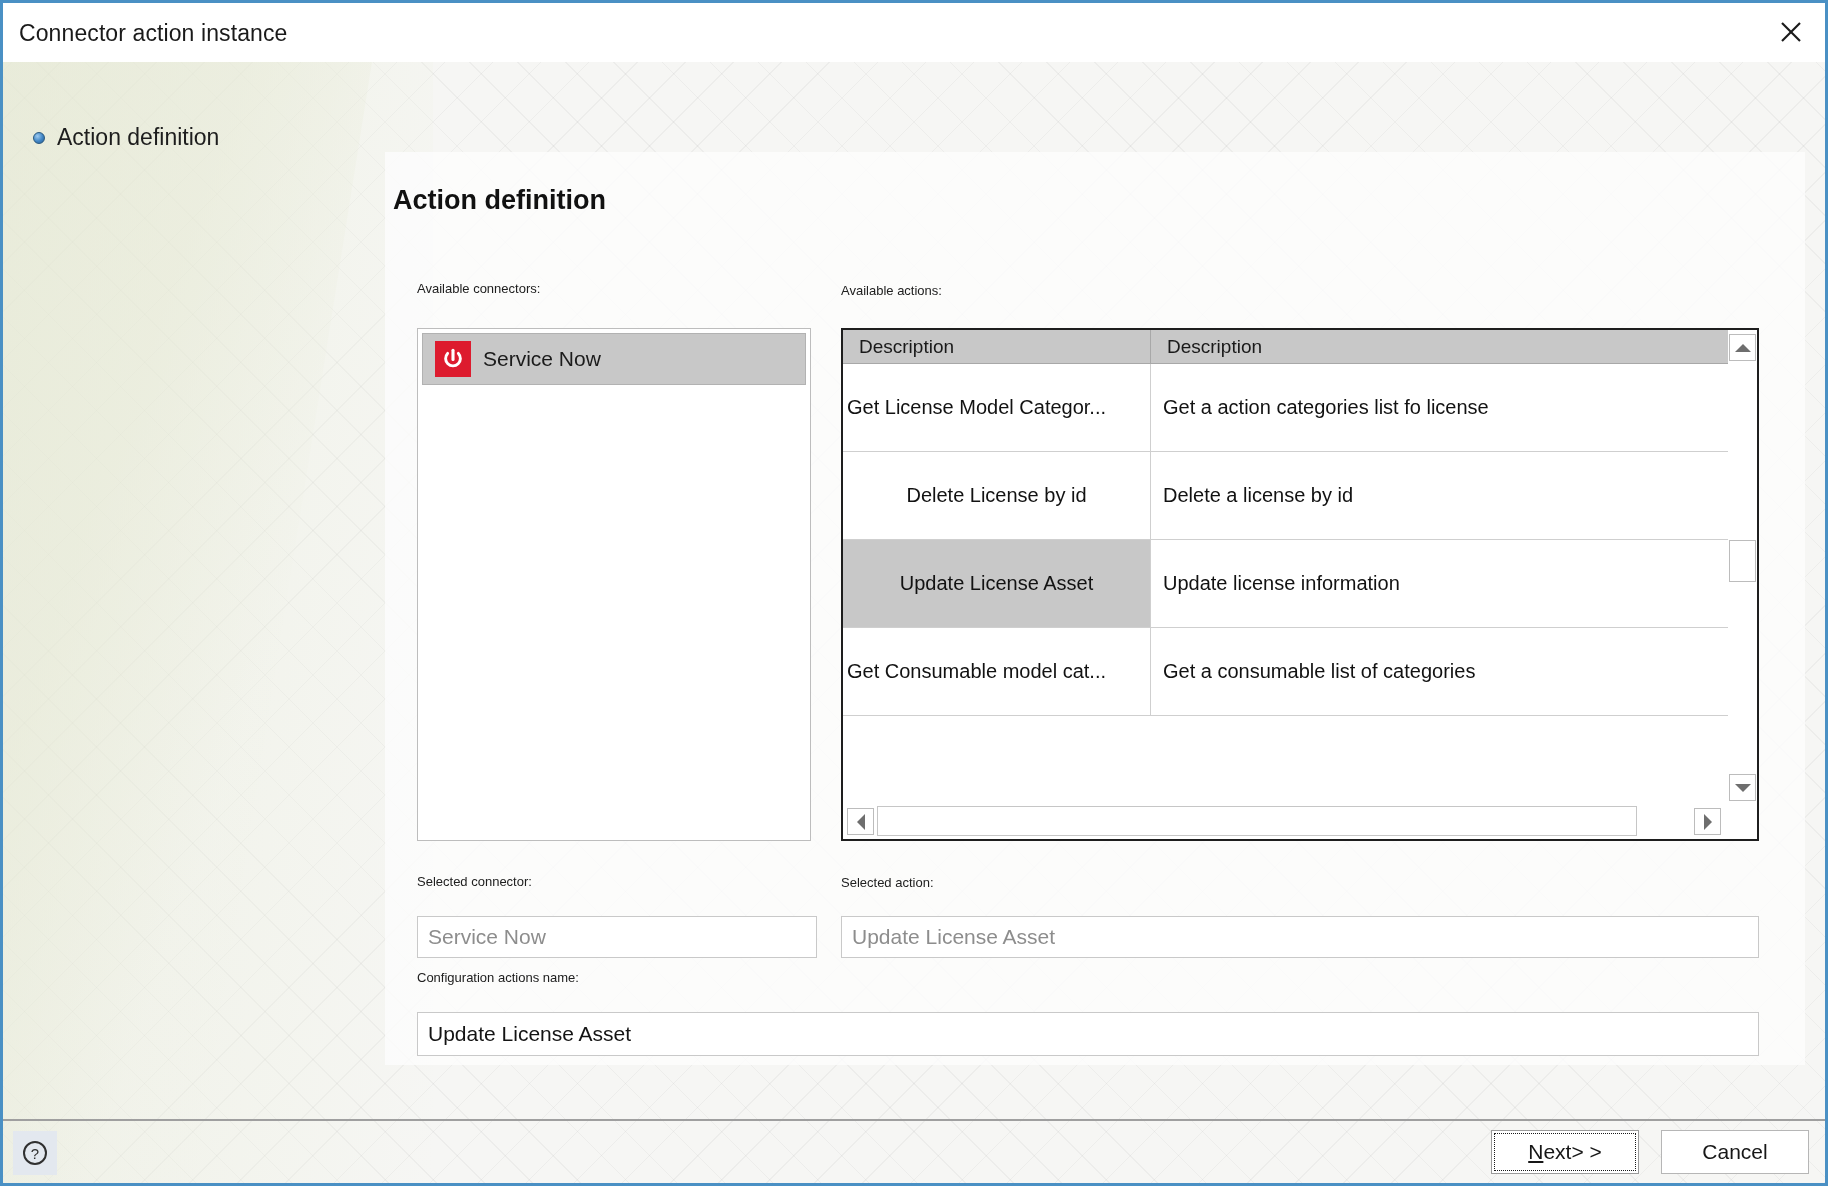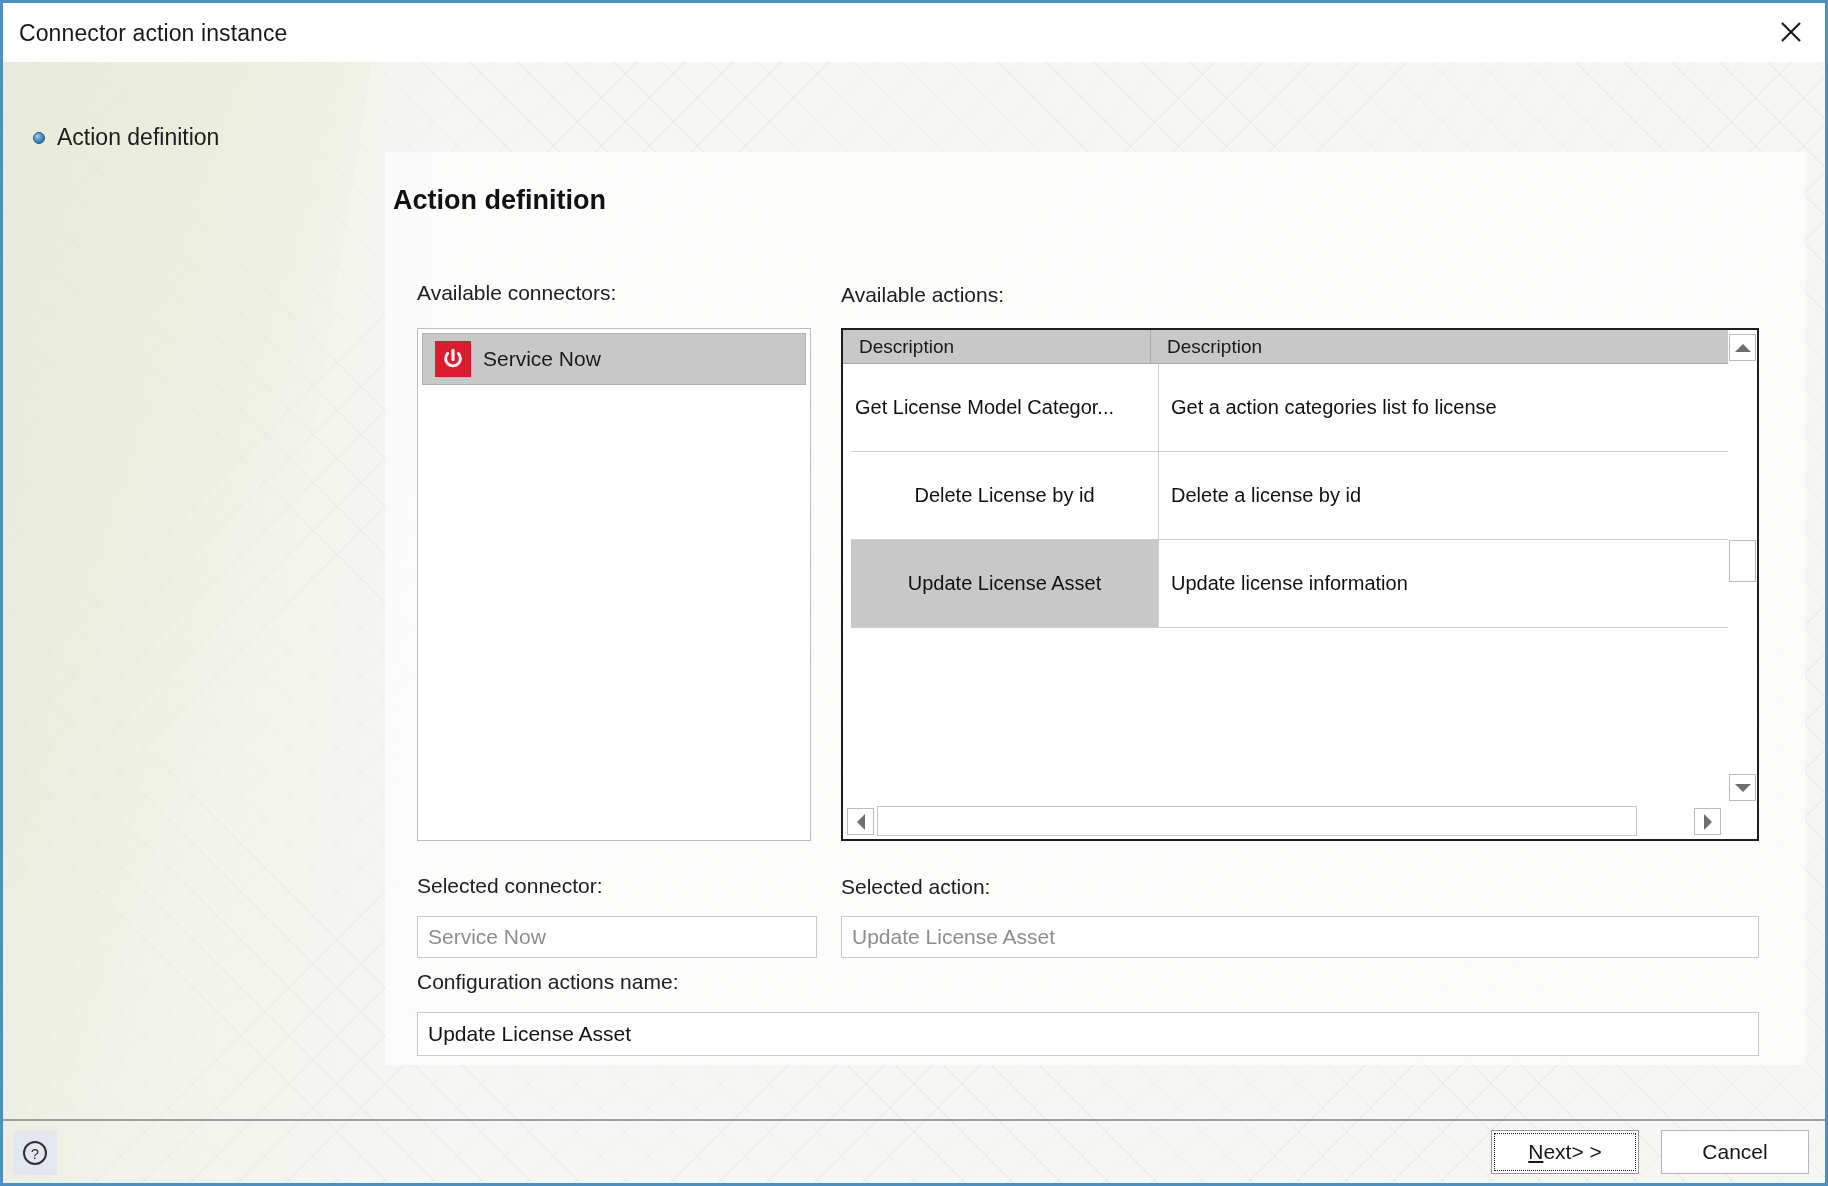--- a/index.html
+++ b/index.html
@@ -111,21 +111,21 @@
     position: absolute;
     left: 390px; top: 123px;
     font-size: 27px;
     font-weight: bold;
     color: #111;
     white-space: nowrap;
   }
 
   .field-label {
     position: absolute;
-    font-size: 21px;
+    font-size: 13px;
     color: #202020;
     white-space: nowrap;
   }
 
   
   #lbl-available-connectors { left: 414px; top: 219px; }
   #connector-list {
     position: absolute;
     left: 414px; top: 266px;
     width: 394px; height: 513px;
@@ -187,21 +187,21 @@
     font-size: 19px;
     color: #1a1a1a;
     cursor: pointer;
     white-space: nowrap;
   }
   .gh-0 { width: 308px; }
   .gh-1 { width: 606px; }
 
   #grid-body {
     position: absolute;
-    left: 8px; top: 34px;
+    left: 0; top: 34px;
     width: 885px; height: 441px;
     overflow: hidden;
   }
   .grid-row { display: flex; height: 88px; box-sizing: border-box; }
   .gc {
     box-sizing: border-box;
     display: flex; align-items: center;
     font-size: 20px;
     color: #121212;
     border-bottom: 1px solid #cfcfcf;
@@ -399,20 +399,24 @@
           <div class="gc gc-1">Get a action categories list fo license</div>
         </div>
         <div class="grid-row">
           <div class="gc gc-0">Delete License by id</div>
           <div class="gc gc-1">Delete a license by id</div>
         </div>
         <div class="grid-row selected">
           <div class="gc gc-0">Update License Asset</div>
           <div class="gc gc-1">Update license information</div>
         </div>
+        <div class="grid-row">
+          <div class="gc gc-0 truncated">Get Consumable model cat...</div>
+          <div class="gc gc-1">Get a consumable list of categories</div>
+        </div>
       </div>
 
       <div id="vscroll">
         <div class="sb-btn" id="vscroll-up">
             <span class="arrow-up"></span>
           </div>
         <div id="vscroll-thumb"></div>
         <div class="sb-btn" id="vscroll-down">
             <span class="arrow-down"></span>
           </div>

